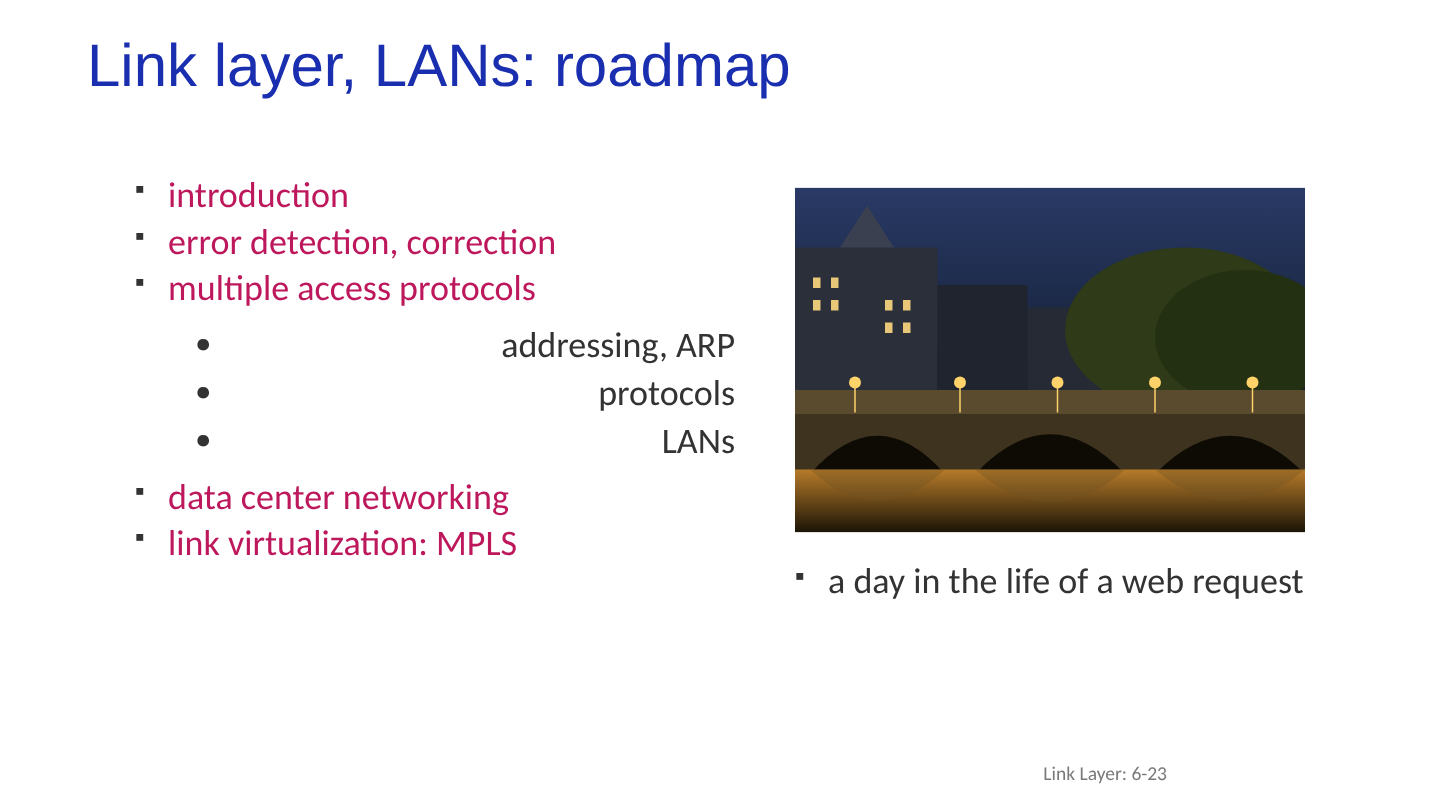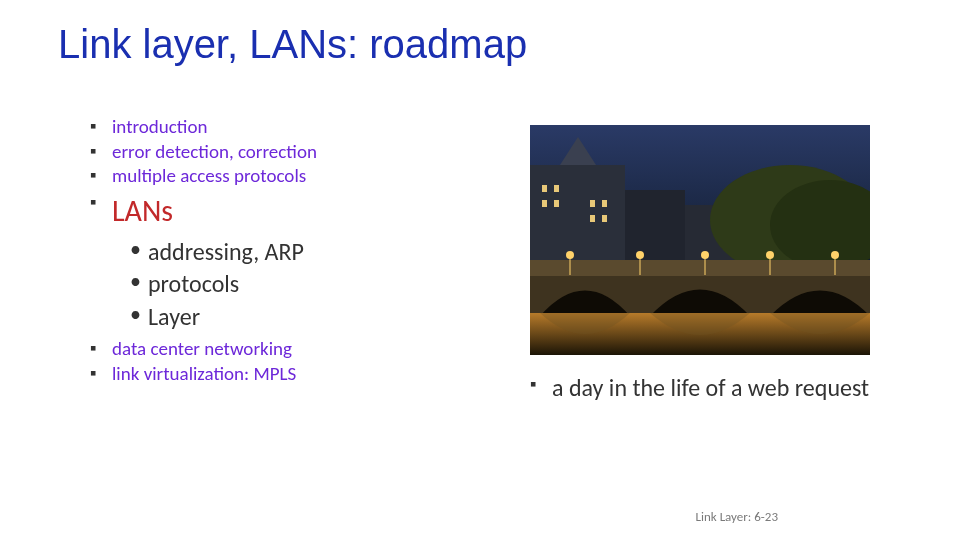--- a/index.html
+++ b/index.html
@@ -37,22 +37,22 @@
     top: 125px;
     left: 520px;
     width: 410px;
   }
   ul.top {
     list-style: none;
     padding: 0;
     margin: 0;
   }
   ul.top > li {
-    font-size: 19px;
-    color: #6d28d9;
+    font-size: 24px;
+    color: #be185d;
     line-height: 1.3;
     padding-left: 22px;
     position: relative;
     margin-bottom: 0px;
   }
   ul.top > li::before {
     content: "▪";
     position: absolute;
     left: 0;
     top: 0;
@@ -69,20 +69,21 @@
     list-style: none;
     padding: 0;
     margin: 6px 0 4px 40px;
   }
   ul.sub > li {
     font-size: 24px;
     color: #333;
     line-height: 1.35;
     padding-left: 18px;
     position: relative;
+    text-align: right;
   }
   ul.sub > li::before {
     content: "•";
     position: absolute;
     left: 0;
     top: -1px;
     font-size: 22px;
     color: #333;
   }
   .image-box {
@@ -128,26 +129,25 @@
 
 <div class="slide">
 
   <div class="title">Link layer, LANs: roadmap</div>
 
   <div class="left-col">
     <ul class="top">
       <li>introduction</li>
       <li>error detection, correction</li>
       <li>multiple access protocols</li>
-      <li class="hl">LANs</li>
     </ul>
     <ul class="sub">
       <li>addressing, ARP</li>
       <li>protocols</li>
-      <li>Layer</li>
+      <li>LANs</li>
     </ul>
     <ul class="top">
       <li>data center networking</li>
       <li>link virtualization: MPLS</li>
     </ul>
   </div>
 
   <div class="right-col">
     <div class="image-box" aria-label="paris-bridge-night">
       <svg width="340" height="230" viewBox="0 0 340 230">

